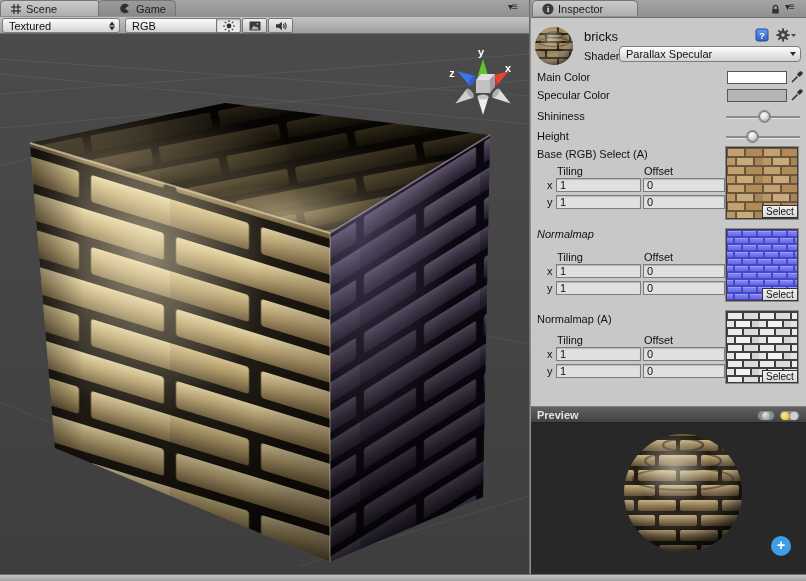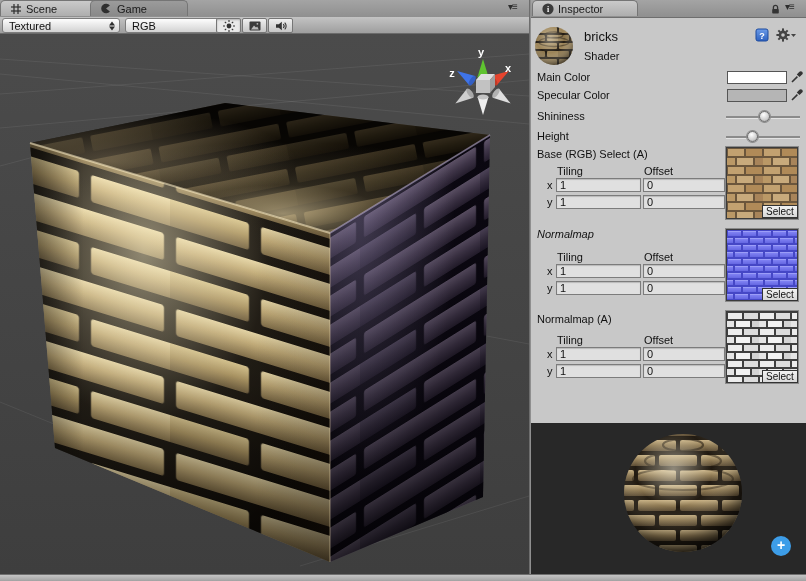--- a/index.html
+++ b/index.html
@@ -235,21 +235,21 @@
         <svg width="12" height="12" viewBox="0 0 12 12">
           <g stroke="#2e2e2e" stroke-width="1.2">
             <line x1="4" y1="1" x2="4" y2="11"></line>
               <line x1="8" y1="1" x2="8" y2="11"></line>
             <line x1="1" y1="4" x2="11" y2="4"></line>
               <line x1="1" y1="8" x2="11" y2="8"></line>
           </g>
         </svg>
         <span>Scene</span>
       </div>
-      <div class="tab inactive" style="left:90px;width:98px;">
+      <div class="tab inactive" style="left:98px;width:78px;justify-content:flex-end;">
         <svg width="13" height="13" viewBox="0 0 14 14">
           <path d="M10.65,3.87 A5.2,5.2 0 1 0 10.65,10.13 L6.5,7 Z" fill="#2f2f2f"></path>
         </svg>
         <span>Game</span>
       </div>
       <div class="panel-menu" style="left:508px;">▾≡</div>
     </div>
 
     <div id="scene-toolbar">
       <div class="dd" style="left:2px;width:118px;">
@@ -386,20 +386,26 @@
     </div>
 
     <svg class="abs" style="left:3px;top:26px;" width="40" height="40" viewBox="0 0 40 40">
       <circle cx="20" cy="20" r="19" fill="url(#pbMini)"></circle>
       <ellipse cx="20" cy="9" rx="9" ry="3" fill="none" stroke="rgba(25,18,10,.5)" stroke-width="1.4"></ellipse>
       <ellipse cx="20" cy="16" rx="15" ry="4.5" fill="none" stroke="rgba(25,18,10,.45)" stroke-width="1.4"></ellipse>
       <circle cx="20" cy="20" r="19" fill="url(#rgMini)"></circle>
     </svg>
     <div class="ilbl" style="left:53px;top:30px;font-size:13px;">bricks</div>
     <div class="ilbl" style="left:53px;top:50px;">Shader</div>
+    <div class="dd" style="left:88px;top:46px;width:182px;height:16px;border-radius:4px;">
+      <span>Parallax Specular</span>
+      <span class="ddarr">
+          <i class="tri down"></i>
+        </span>
+    </div>
     <svg class="abs" style="left:224px;top:28px;" width="14" height="14" viewBox="0 0 14 14">
       <rect x="1" y="1" width="12" height="12" rx="2" fill="url(#hlpG)" stroke="#1d4a9e"></rect>
       <text x="7" y="10.5" text-anchor="middle" font-size="9" font-weight="bold" fill="#fff" font-family="Liberation Sans, sans-serif">?</text>
     </svg>
     <svg class="abs" style="left:245px;top:28px;" width="20" height="14" viewBox="0 0 20 14">
       <g fill="#444">
         <rect x="6" y="0.4" width="2" height="2.6" transform="rotate(0 7 7)"></rect>
         <rect x="6" y="0.4" width="2" height="2.6" transform="rotate(45 7 7)"></rect>
         <rect x="6" y="0.4" width="2" height="2.6" transform="rotate(90 7 7)"></rect>
         <rect x="6" y="0.4" width="2" height="2.6" transform="rotate(135 7 7)"></rect>
@@ -477,20 +483,33 @@
     <div class="ilbl" style="left:16px;top:365px;">y</div>
     <input class="field" style="left: 25px; top: 364px; width: 85px;" readonly="" value="1">
     <input class="field" style="left: 112px; top: 364px; width: 82px;" readonly="" value="0">
     <div class="thumb" style="left:195px;top:311px;">
       <svg width="70" height="70">
           <rect width="70" height="70" fill="url(#pbHei)"></rect>
         </svg>
     </div>
     <div class="selbtn" style="left:231px;top:370px;">Select</div>
 
+    <div id="preview-bar">
+      <div class="ptitle">Preview</div>
+      <div class="pvbtn" style="left:226px;width:18px;">
+        <div style="position:absolute;left:4px;top:1px;width:8px;height:8px;border-radius:50%;
+             background:radial-gradient(circle at 35% 30%,#dfe5ee,#8a93a5);"></div>
+      </div>
+      <div class="pvbtn" style="left:248px;width:21px;">
+        <div style="position:absolute;left:1px;top:1px;width:8px;height:8px;border-radius:50%;
+             background:radial-gradient(circle at 35% 30%,#ffe98a,#e3c322);"></div>
+        <div style="position:absolute;right:1px;top:1px;width:8px;height:8px;border-radius:50%;
+             background:#cfcfcf;"></div>
+      </div>
+    </div>
     <div id="preview-area">
       <svg width="275" height="151" viewBox="0 0 275 151">
         <circle cx="152" cy="70" r="59" fill="url(#pbSph)"></circle>
         <ellipse cx="152" cy="22" rx="20" ry="6" fill="none" stroke="rgba(30,22,12,.55)" stroke-width="2.2"></ellipse>
         <ellipse cx="152" cy="38" rx="38" ry="9" fill="none" stroke="rgba(30,22,12,.5)" stroke-width="2.2"></ellipse>
         <ellipse cx="152" cy="56" rx="50" ry="11" fill="none" stroke="rgba(30,22,12,.45)" stroke-width="2"></ellipse>
         <circle cx="152" cy="70" r="59" fill="url(#rgSphere)"></circle>
       </svg>
     </div>
     <div id="add-btn" style="background: rgb(61, 157, 232);">

